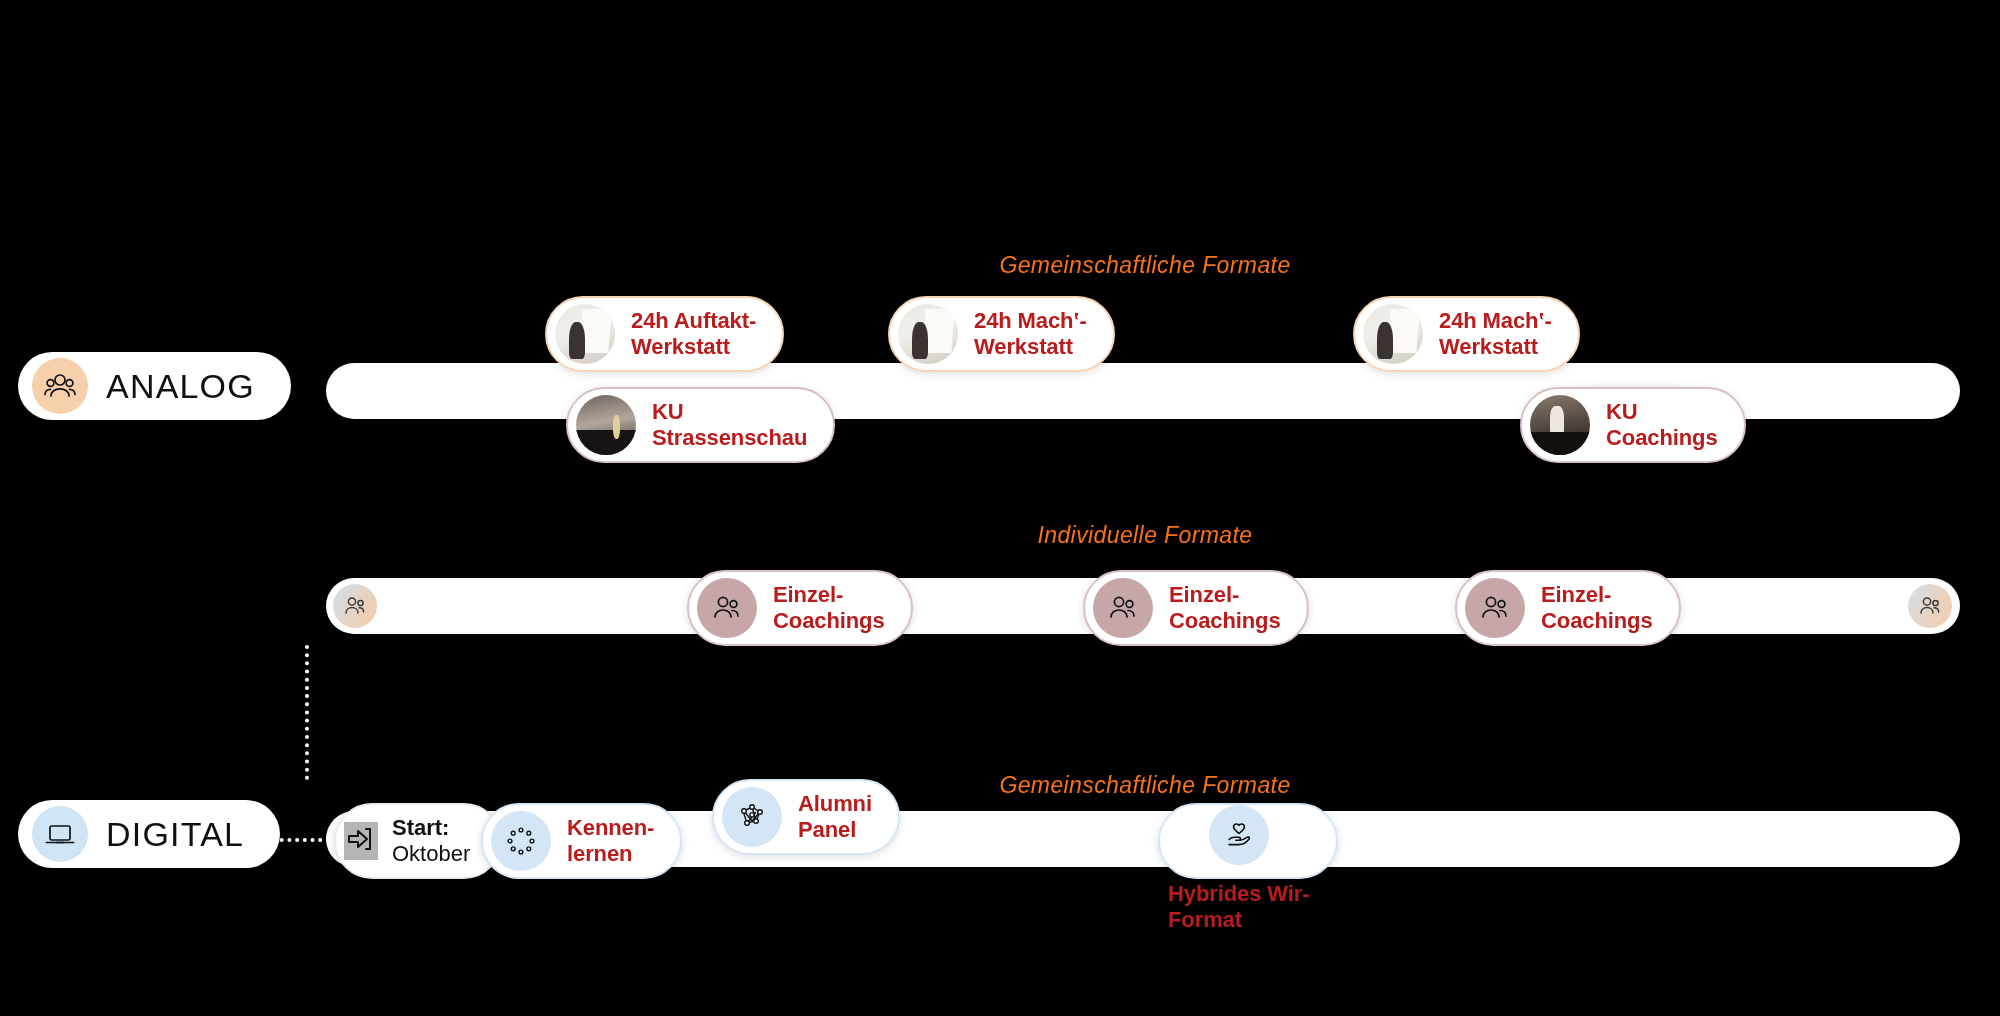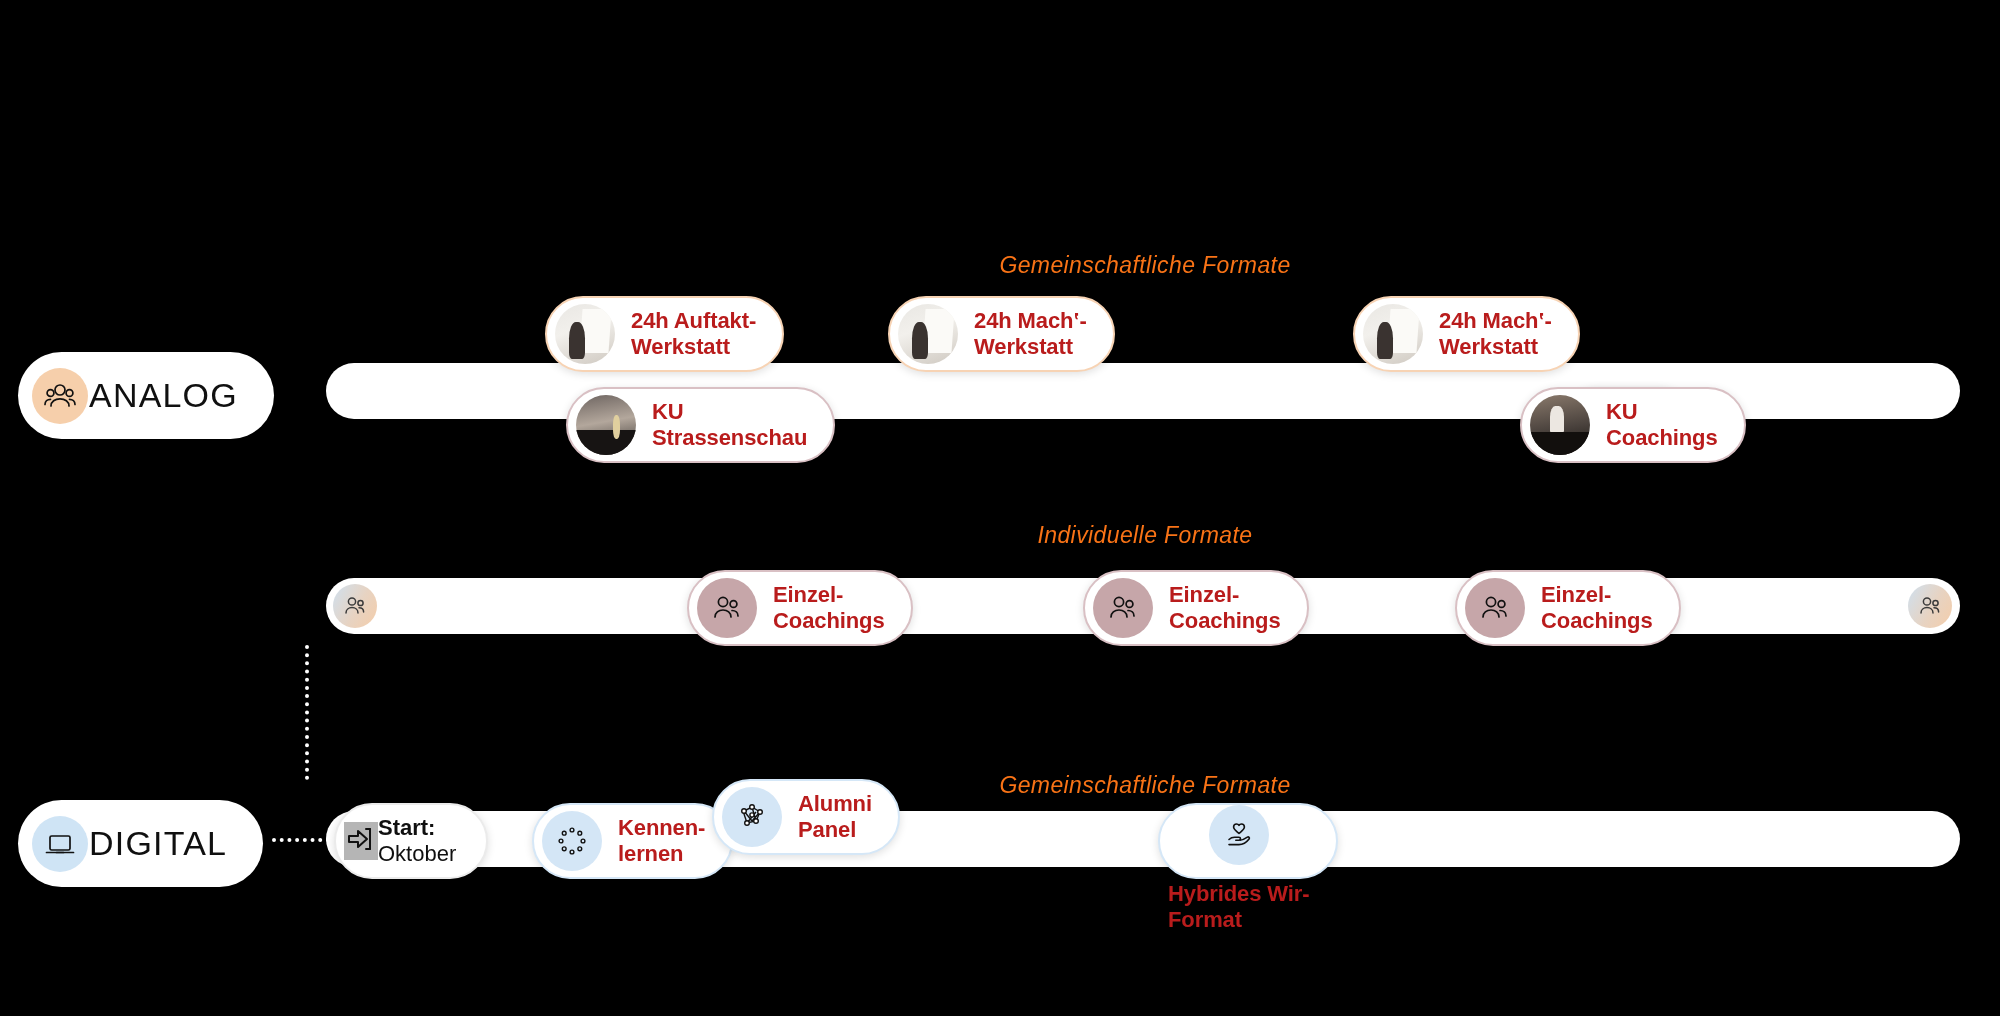--- a/index.html
+++ b/index.html
@@ -39,24 +39,24 @@
     background: #ffffff;
     border-radius: 40px;
     height: 56px;
   }
 
   
   .row-label {
     position: absolute;
     display: flex;
     align-items: center;
-    gap: 1px;
+    gap: 18px;
     background: #ffffff;
     border-radius: 48px;
-    height: 87px;
+    height: 68px;
     padding: 0 36px 0 14px;
     box-shadow: 0 2px 10px rgba(0,0,0,0.10);
   }
   .row-label .badge {
     width: 56px; height: 56px;
     border-radius: 50%;
     display: flex; align-items: center; justify-content: center;
     flex: 0 0 auto;
   }
   .row-label .badge.analog  { background: #f6cfab; }
@@ -113,20 +113,21 @@
   .ic-rose   { background: #c6a6a9; }
   .ic-blue   { background: #d4e6f6; }
   .ic-grey   { background: #b5b5b5; }
   .ic-grad   { background: linear-gradient(120deg, #cfe0ef 0%, #e7d3c2 55%, #f4cdaa 100%); }
 
   
   .marker-pill {
     position: absolute;
     display: flex;
     align-items: center;
+    gap: 14px;
     background: #ffffff;
     border-radius: 48px;
     height: 76px;
     white-space: nowrap;
     box-shadow: 0 2px 9px rgba(0,0,0,0.13);
     border: 2px solid #ebebeb;
   }
   .marker-pill.left-icon  { padding: 0 30px 0 8px; }
   .marker-pill.right-icon { padding: 0 8px 0 30px; }
   .marker-pill .m-text {
@@ -358,21 +359,21 @@
         <path d="M26 7v20" stroke-linecap="round"></path>
         <path d="M22 7h4M22 27h4" stroke-linecap="round"></path>
       </svg>
     </span>
     <span class="m-text">
       <span class="m-strong">Start:</span>
       <span class="m-weak">Oktober</span>
     </span>
   </div>
 
-  <div class="pill blue" style="left:532px; top:803px;">
+  <div class="pill blue" style="left:481px; top:803px;">
     <span class="icon-circle ic-blue">
       <svg width="36" height="36" viewBox="0 0 36 36" fill="none" stroke="#111" stroke-width="1.4">
         <circle cx="18" cy="7" r="1.9"></circle>
         <circle cx="25.8" cy="10.2" r="1.9"></circle>
         <circle cx="29" cy="18" r="1.9"></circle>
         <circle cx="25.8" cy="25.8" r="1.9"></circle>
         <circle cx="18" cy="29" r="1.9"></circle>
         <circle cx="10.2" cy="25.8" r="1.9"></circle>
         <circle cx="7" cy="18" r="1.9"></circle>
         <circle cx="10.2" cy="10.2" r="1.9"></circle>

